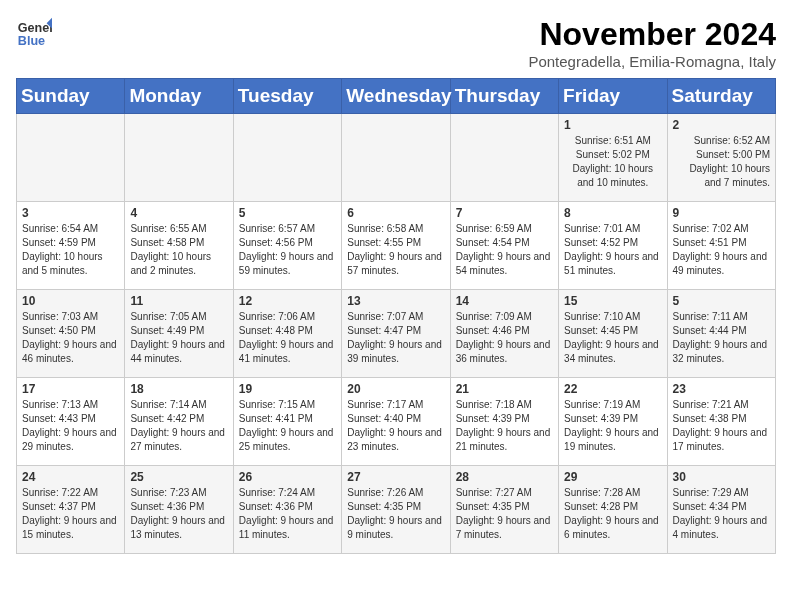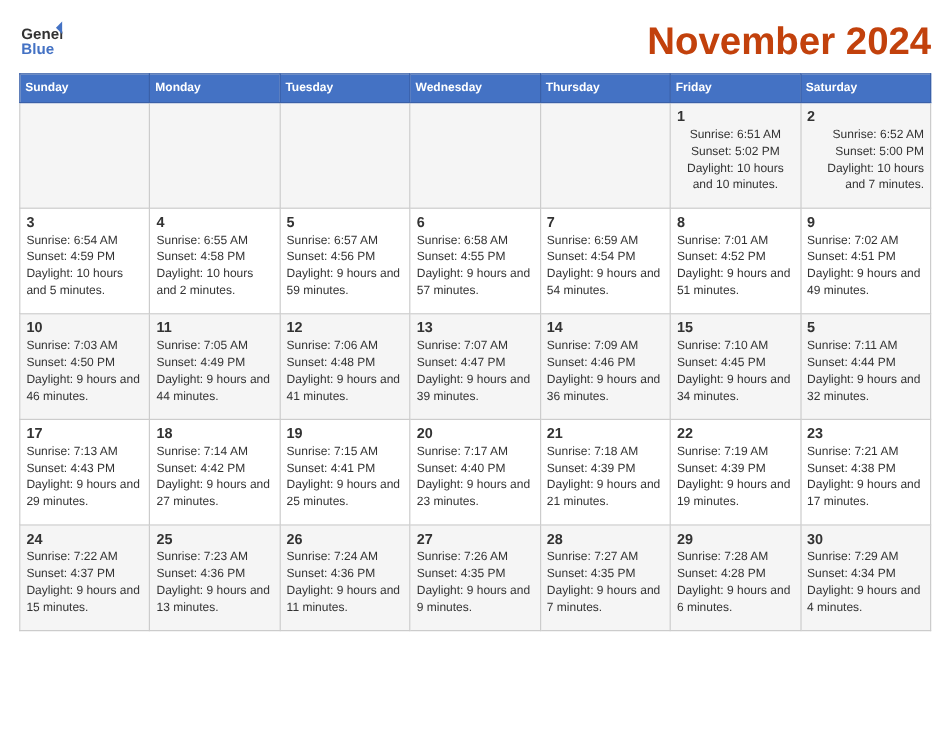--- a/index.html
+++ b/index.html
@@ -24,35 +24,35 @@
     .logo-icon {
       width: 36px;
       height: 36px;
     }
     .title-block {
       text-align: right;
     }
     .month-title {
       font-size: 32px;
       font-weight: bold;
-      color: #c2410c;
+      color: #000000;
     }
     .location-subtitle {
       font-size: 15px;
       color: #555;
     }
     table {
       width: 100%;
       border-collapse: collapse;
       table-layout: fixed;
     }
     thead th {
       background-color: #4472c4;
       color: #fff;
-      font-size: 10px;
+      font-size: 19px;
       font-weight: bold;
       padding: 6px 4px;
       text-align: left;
       border: 1px solid #3a60a8;
     }
     tbody td {
       border: 1px solid #ccc;
       vertical-align: top;
       padding: 4px 5px;
       font-size: 10.5px;
@@ -86,20 +86,21 @@
 <div class="header-section">
   <div class="logo">
     <svg class="logo-icon" viewBox="0 0 40 40" xmlns="http://www.w3.org/2000/svg">
       <text x="2" y="18" font-size="14" font-weight="bold" fill="#333" font-family="Arial">General</text>
       <text x="2" y="32" font-size="14" font-weight="bold" fill="#4472c4" font-family="Arial">Blue</text>
       <polygon points="34,8 40,2 40,14" fill="#4472c4"></polygon>
     </svg>
   </div>
   <div class="title-block">
     <div class="month-title">November 2024</div>
+    <div class="location-subtitle">Pontegradella, Emilia-Romagna, Italy</div>
   </div>
 </div>
 
 <table>
   <thead>
     <tr>
     <th>Sunday</th>
         <th>Monday</th>
         <th>Tuesday</th>
         <th>Wednesday</th>

